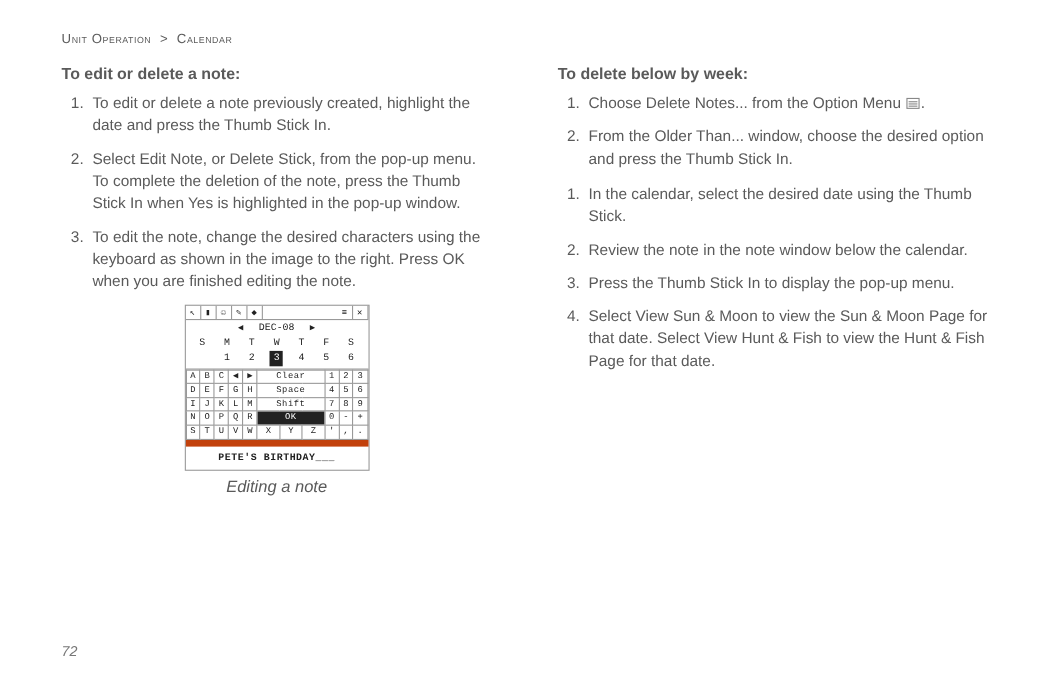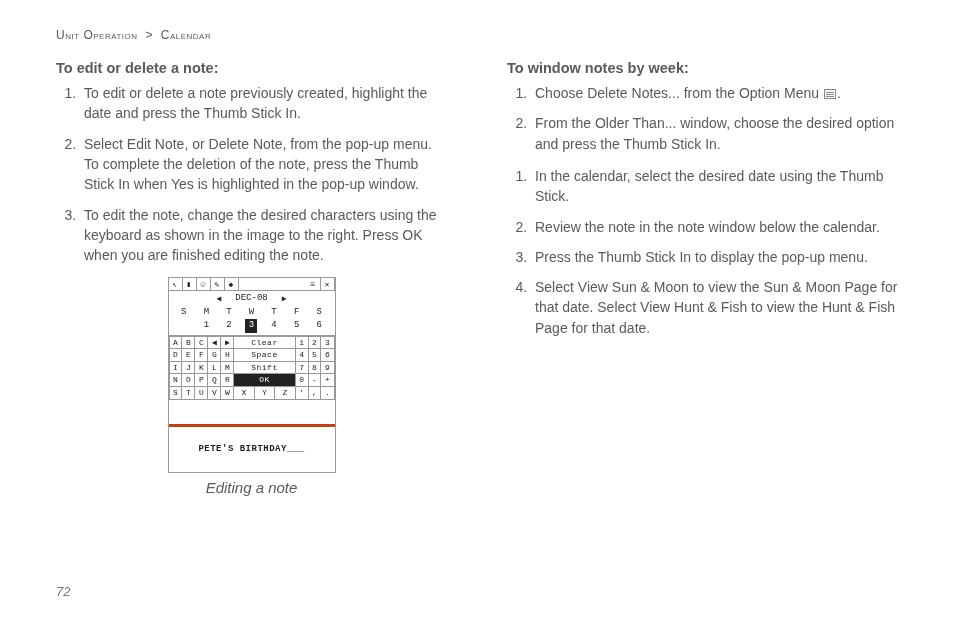--- a/index.html
+++ b/index.html
@@ -23,21 +23,21 @@
   .fig-date-row .lbl { padding: 0 6px; }
   .fig-week { display: flex; justify-content: space-around; padding: 0 4px; }
   .fig-week span { width: 12px; text-align: center; }
   .fig-nums { display: flex; justify-content: space-around; padding: 0 4px 2px 4px; border-bottom: 1px solid #999; }
   .fig-nums span { width: 12px; text-align: center; }
   .fig-nums .hi { background: #222; color: #fff; }
   .kb { border-collapse: collapse; width: 100%; }
   .kb td { border: 1px solid #999; text-align: center; height: 12px; font-size: 8px; padding: 0; }
   .kb .wide { letter-spacing: 0.5px; }
   .kb .sel { background: #222; color: #fff; }
-  .fig-note { border-top: 3px solid #c2410c; font-weight: bold; font-size: 9px; padding: 16px 4px; letter-spacing: 0.5px; margin-top: 24px; }
+  .fig-note { border-top: 6px solid #c2410c; font-weight: bold; font-size: 9px; padding: 4px 4px; letter-spacing: 0.5px; }
   .fig-caption { font-style: italic; font-size: 15px; margin-top: 4px; }
   .menu-icon { display: inline-flex; flex-direction: column; justify-content: center; gap: 1px; width: 12px; height: 10px; border: 1px solid #888; padding: 1px 1px; vertical-align: middle; margin: 0 1px; background: #fff; }
   .menu-icon span { display: block; height: 1px; background: #888; }
   .footer { position: absolute; bottom: 22px; left: 56px; right: 56px; display: flex; justify-content: space-between; font-size: 13px; font-style: italic; color: #777; margin-top: 36px; }
   .footer .pn { font-style: italic; }
   .footer .title .reg { font-style: italic; vertical-align: super; font-size: 9px; }
 </style>
 </head>
 <body>
 
@@ -51,21 +51,21 @@
 
   <div class="columns">
 
     <div class="col">
       <div class="section-heading">To edit or delete a note:</div>
       <ol>
         <li>
           <span>To edit or delete a note previously created, highlight the date and press the </span><span class="bold">Thumb Stick</span><span> In.</span>
         </li>
         <li>
-          <span>Select </span><span class="bold">Edit Note</span><span>, or </span><span class="bold">Delete Note</span><span>, from the pop-up menu. To complete the deletion of the note, press the </span><span class="bold">Thumb Stick</span><span> In when </span><span class="bold">Yes</span><span> is highlighted in the pop-up window.</span>
+          <span>Select </span><span class="bold">Edit Note</span><span>, or </span><span class="bold">Delete Stick</span><span>, from the pop-up menu. To complete the deletion of the note, press the </span><span class="bold">Thumb Stick</span><span> In when </span><span class="bold">Yes</span><span> is highlighted in the pop-up window.</span>
         </li>
         <li>
           <span>To edit the note, change the desired characters using the keyboard as shown in the image to the right. Press </span><span class="bold">OK</span><span> when you are finished editing the note.</span>
         </li>
       </ol>
 
       <div class="figure-wrap">
         <div class="figure">
           <div class="fig-topbar">
             <div class="ticon">↖</div>
@@ -161,21 +161,21 @@
             </tr>
           </tbody>
             </table>
           <div class="fig-note">PETE'S BIRTHDAY___</div>
         </div>
         <div class="fig-caption">Editing a note</div>
       </div>
     </div>
 
     <div class="col">
-      <div class="section-heading">To window notes by week:</div>
+      <div class="section-heading">To delete below by week:</div>
       <ol>
         <li>
           <span>Choose </span><span class="bold">Delete Notes...</span><span> from the </span><span class="bold">Option Menu</span>
           <span class="menu-icon">
               <span></span>
               <span></span>
               <span></span>
             </span><span>.</span>
         </li>
         <li>

